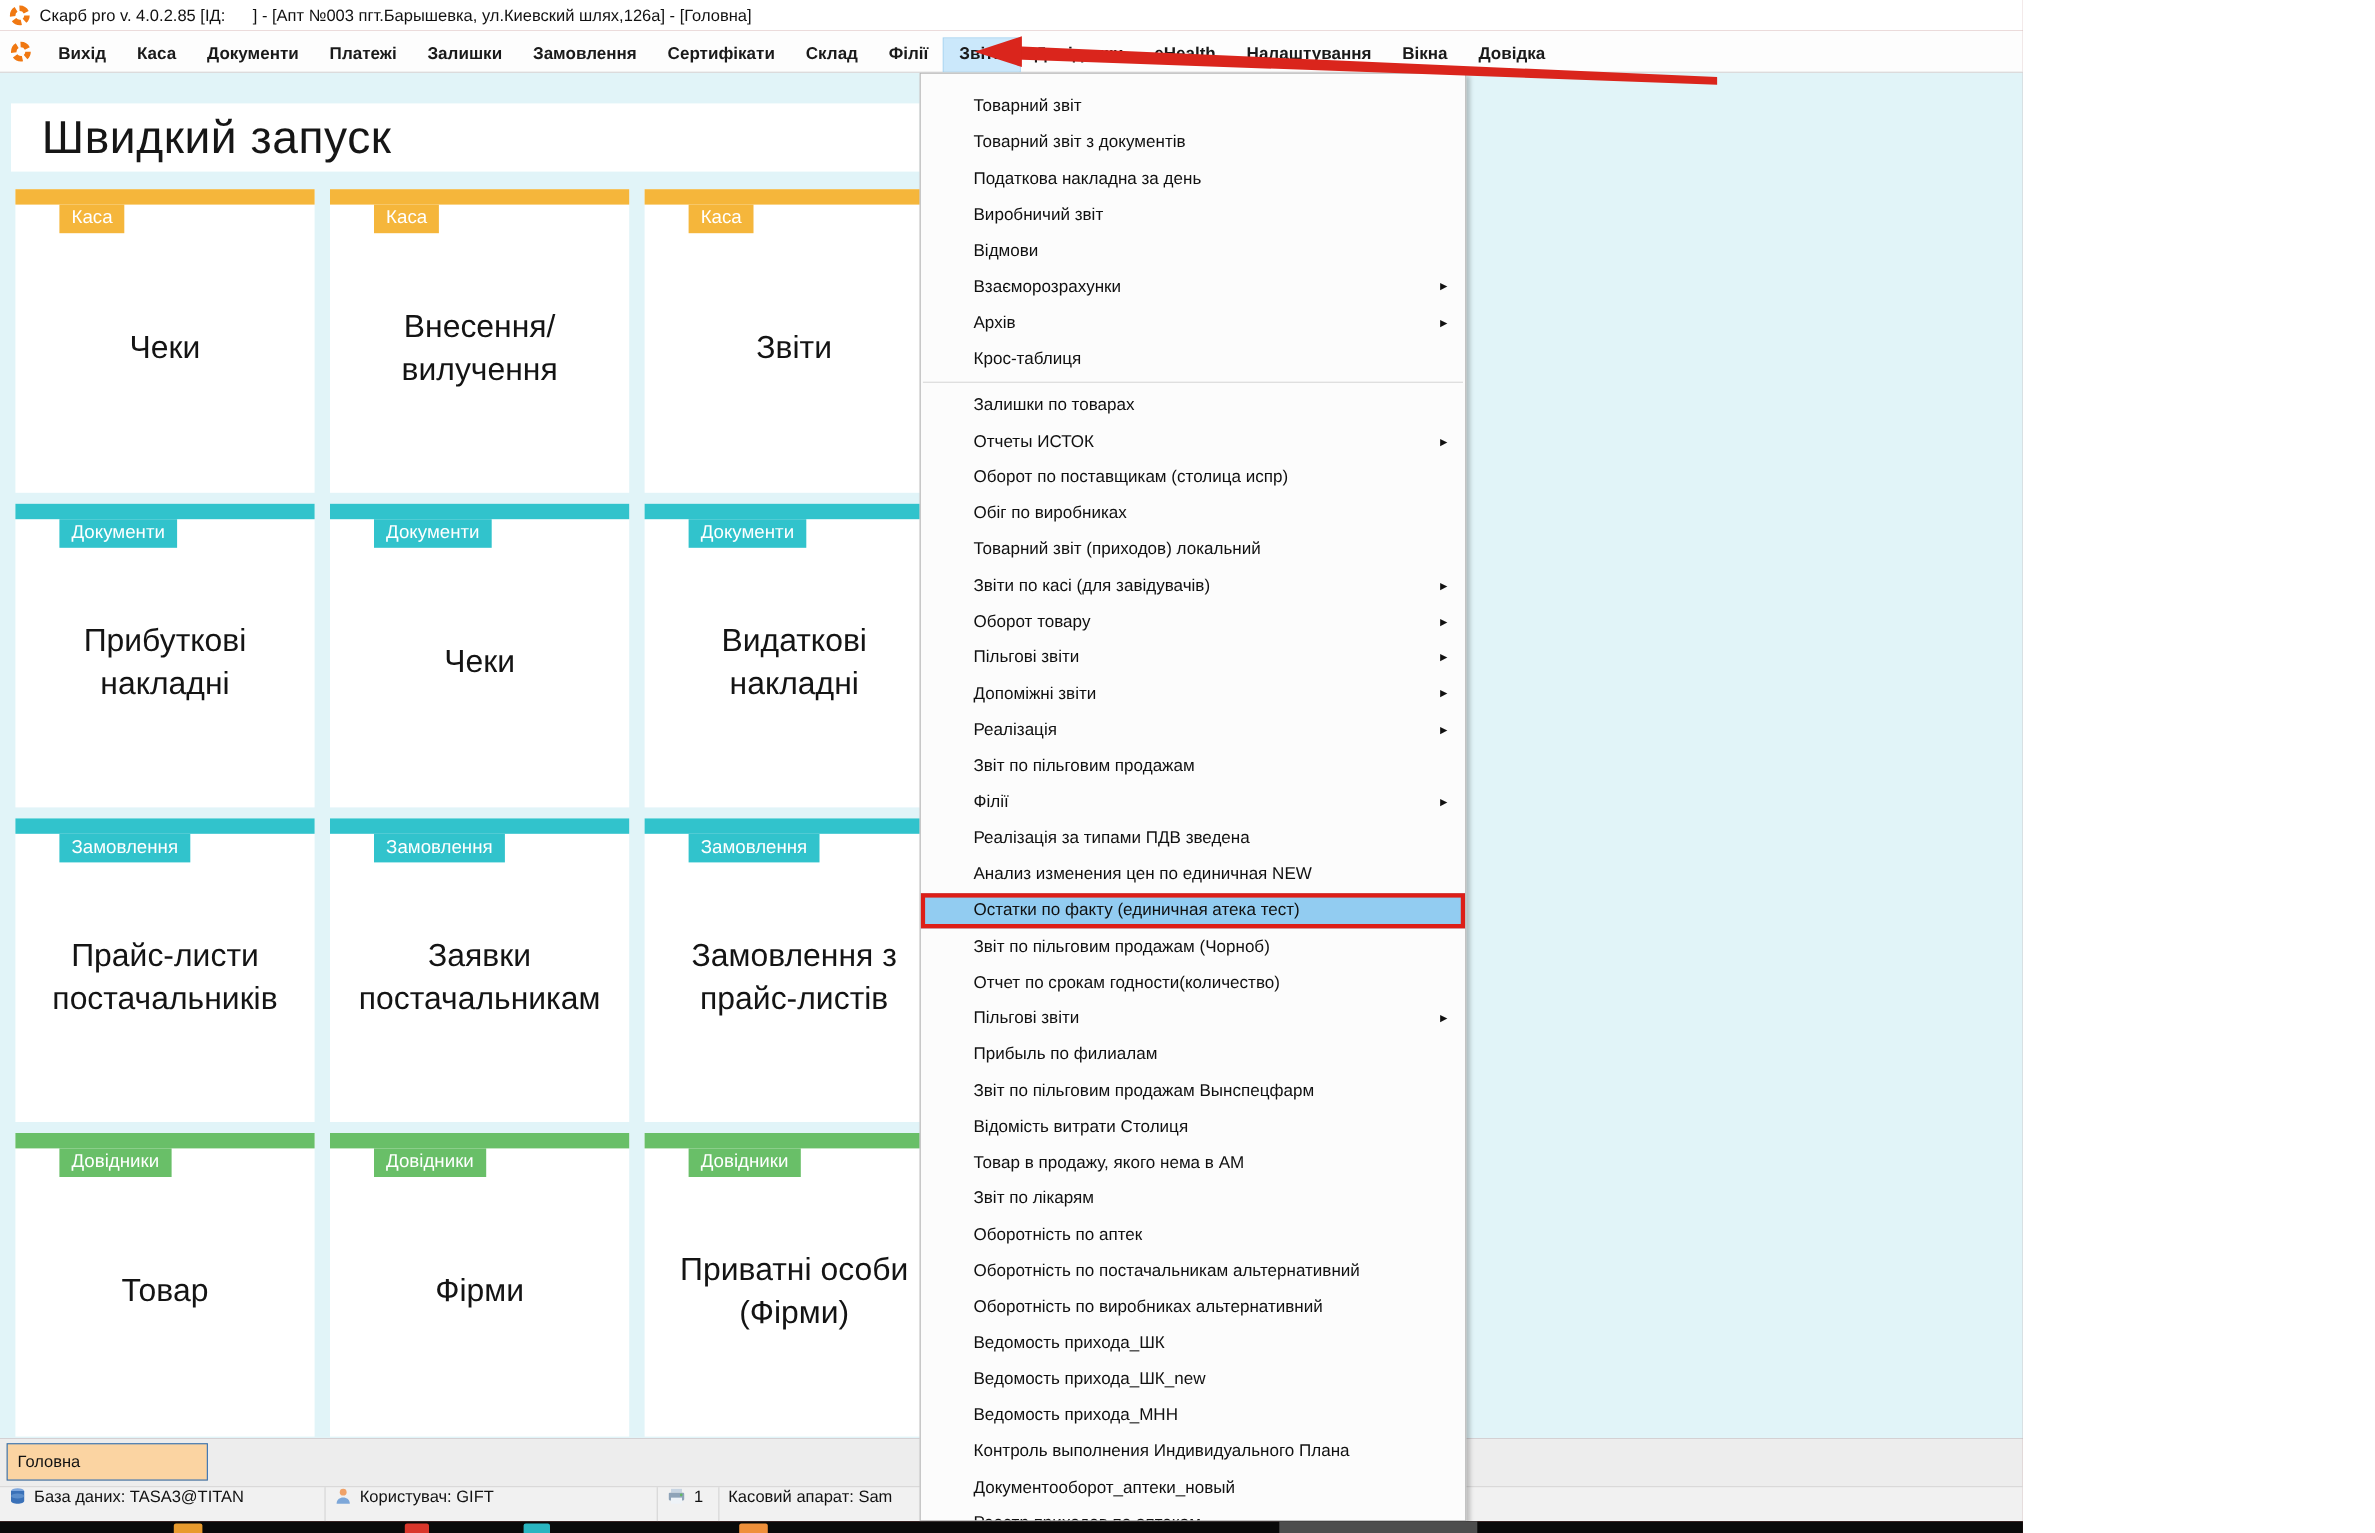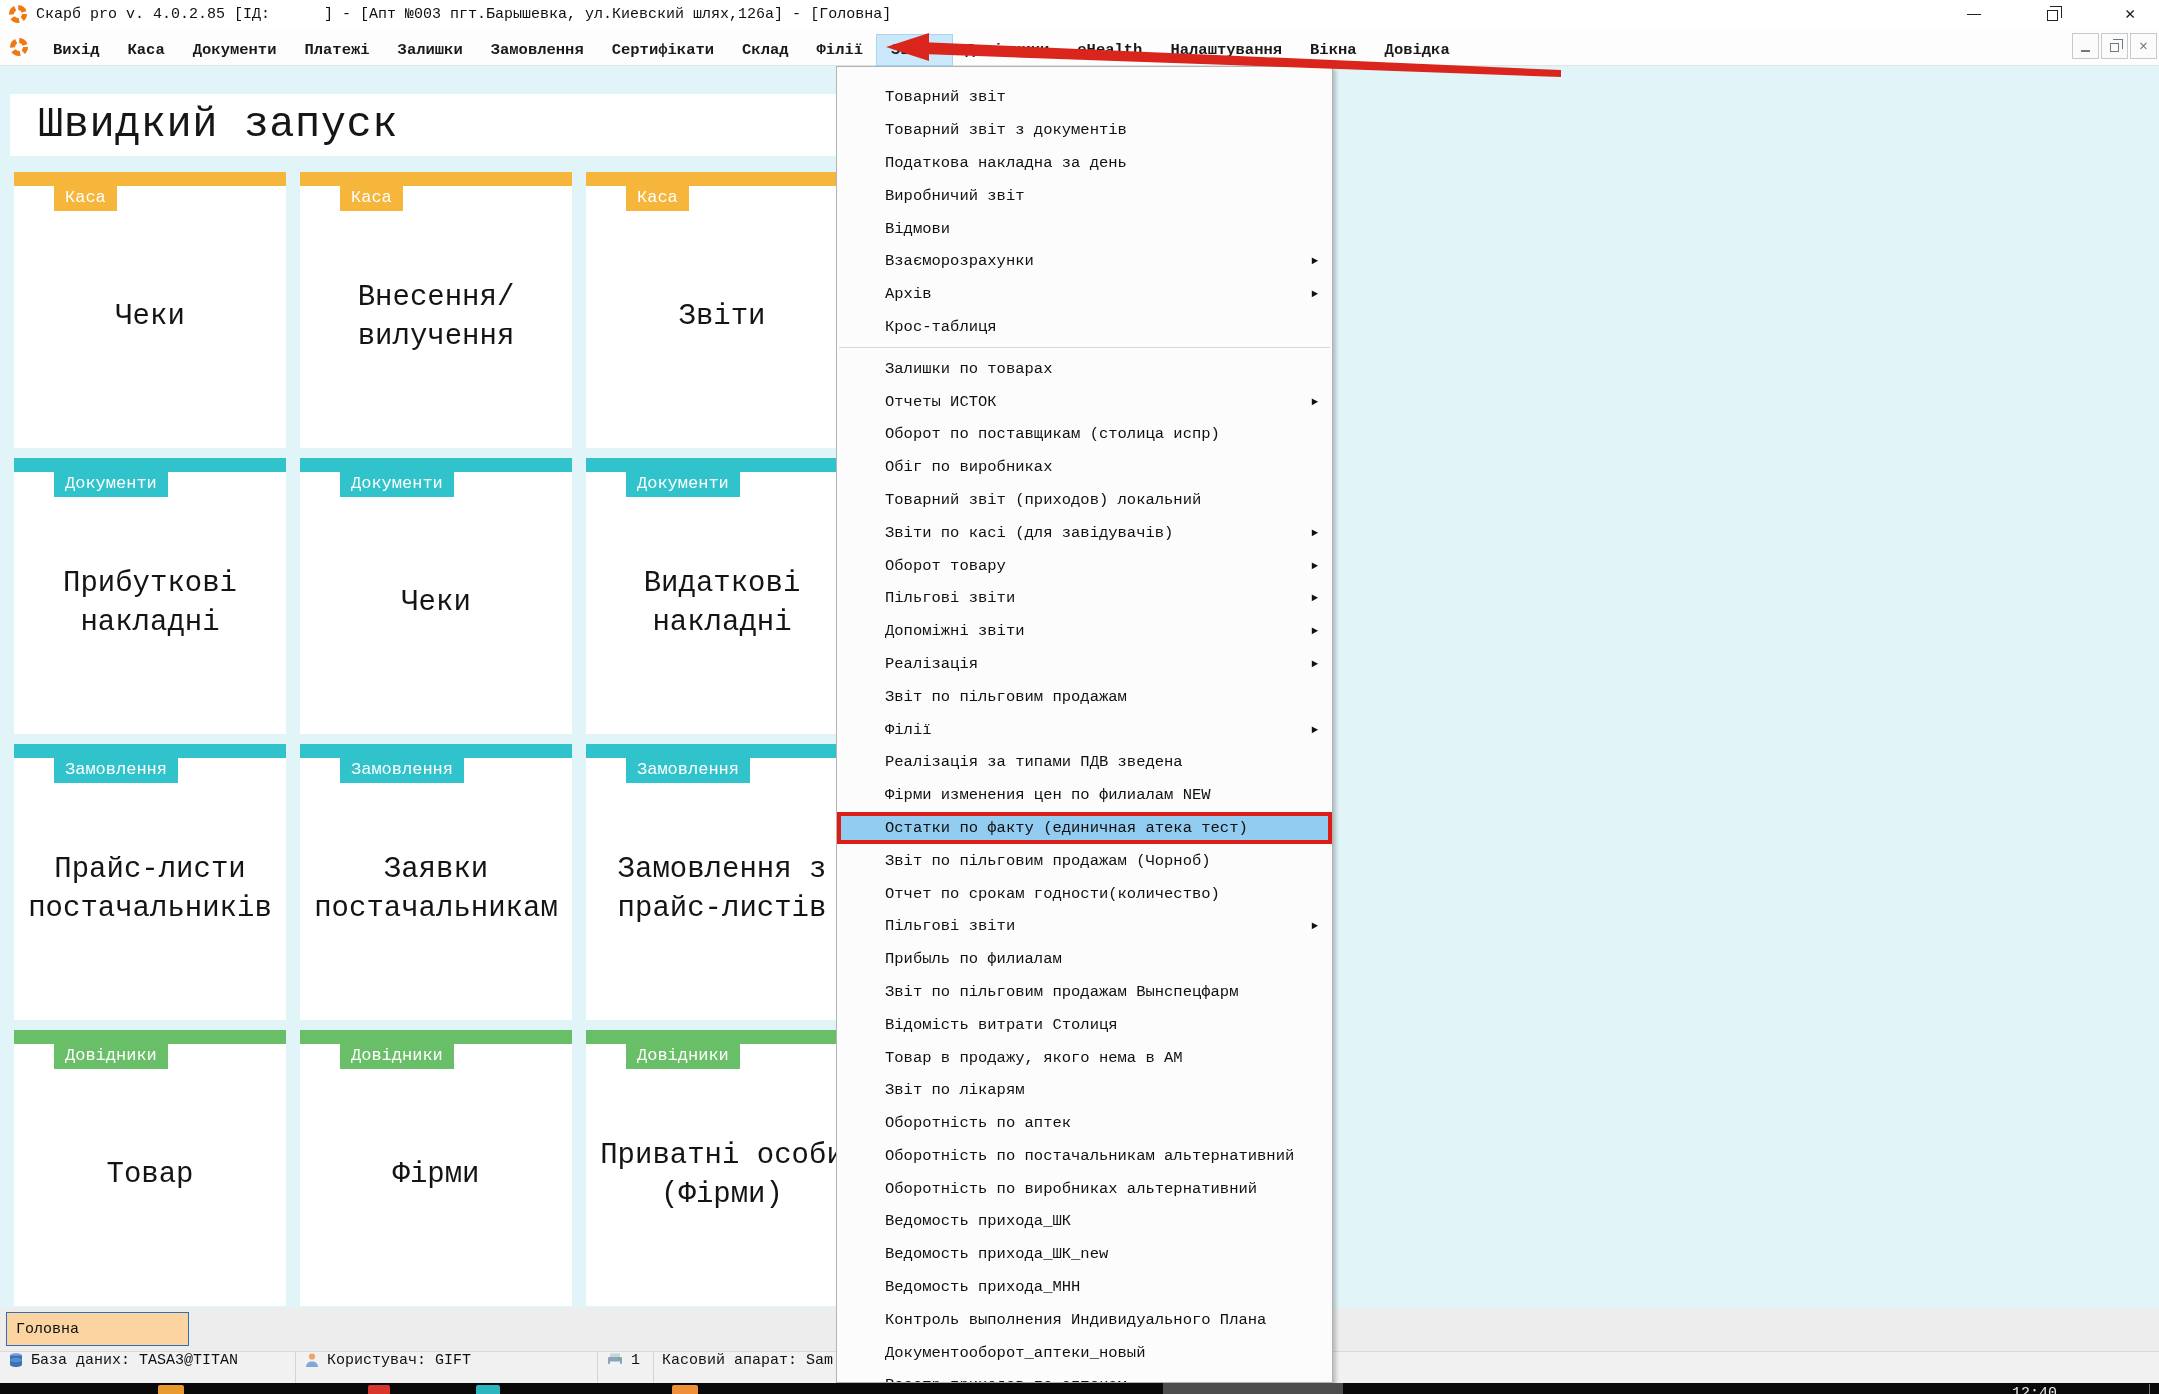--- a/index.html
+++ b/index.html
@@ -1,18 +1,18 @@
 <!DOCTYPE html>
 <html><head>
 <meta charset="utf-8">
 <style>
   * { box-sizing: border-box; margin: 0; padding: 0; }
   html,body { width:2159px; height:1394px; overflow:hidden; }
   body { font-family: "Liberation Sans", sans-serif; background:#fff; }
-  .screen { position:relative; width:2159px; height:1394px; overflow:hidden; background:#7f1d1d;font-family:Liberation Mono, monospace; }
+  .screen { position:relative; width:1839px; height:1394px; overflow:hidden; background:#7f1d1d; }
 
   
   .titlebar { position:absolute; left:0; top:0; width:2159px; height:28px; background:#fff;
               display:flex; align-items:center; }
   .logo { width:20px; height:20px; margin-left:8px; flex:0 0 auto; }
   .title-text { margin-left:8px; font-size:15px; color:#111; white-space:pre; }
   .win-controls { position:absolute; right:14px; top:0; height:28px; display:flex; align-items:center; gap:48px; }
   .wc { width:30px; height:26px; display:flex; align-items:center; justify-content:center;
         color:#222; font-size:16px; cursor:default; }
   .glyph-min { width:14px; height:0; border-top:1.6px solid #222; }
@@ -311,21 +311,21 @@
         <span class="lbl">Звіт по пільговим продажам</span>
       </div>
       <div class="mi">
         <span class="lbl">Філії</span>
         <span class="sub">►</span>
       </div>
       <div class="mi">
         <span class="lbl">Реалізація за типами ПДВ зведена</span>
       </div>
       <div class="mi">
-        <span class="lbl">Фірми изменения цен по филиалам NEW</span>
+        <span class="lbl">Анализ изменения цен по единичная NEW</span>
       </div>
       <div class="mi hl" style="background: rgb(146, 204, 241);">
         <span class="lbl">Остатки по факту (единичная атека тест)</span>
       </div>
       <div class="mi">
         <span class="lbl">Звіт по пільговим продажам (Чорноб)</span>
       </div>
       <div class="mi">
         <span class="lbl">Отчет по срокам годности(количество)</span>
       </div>

